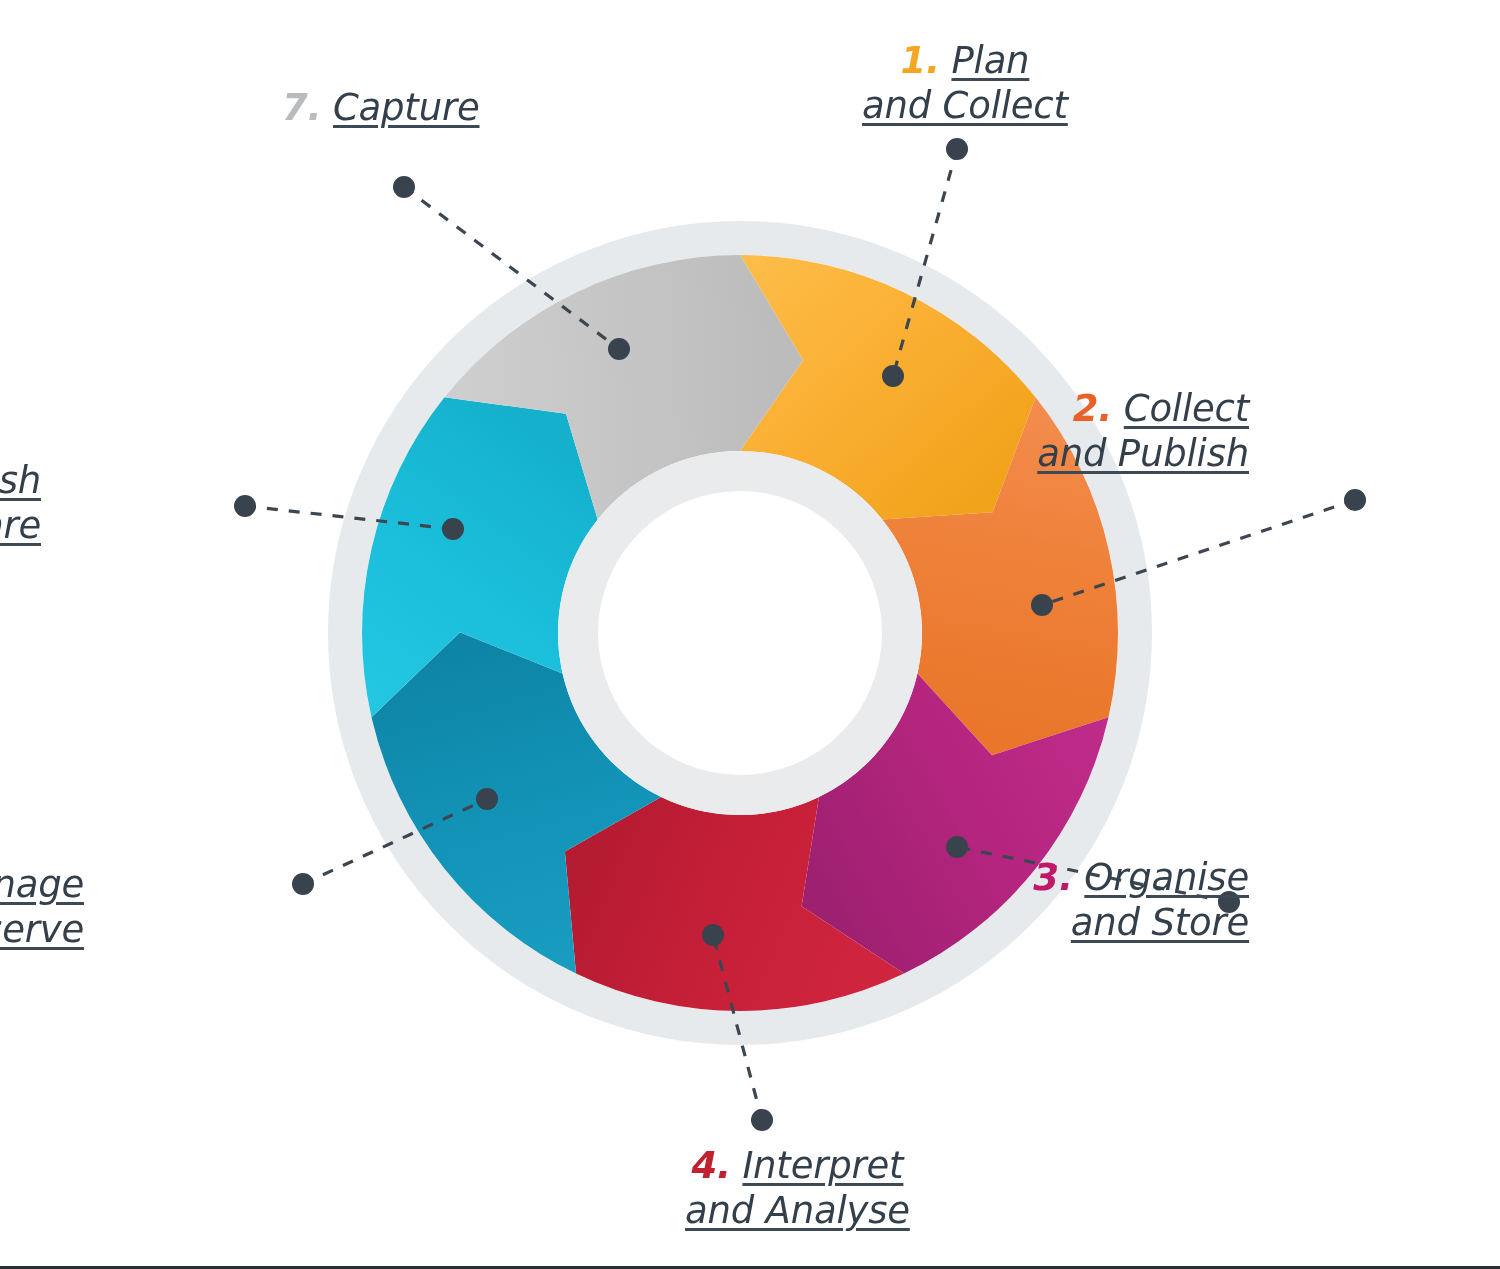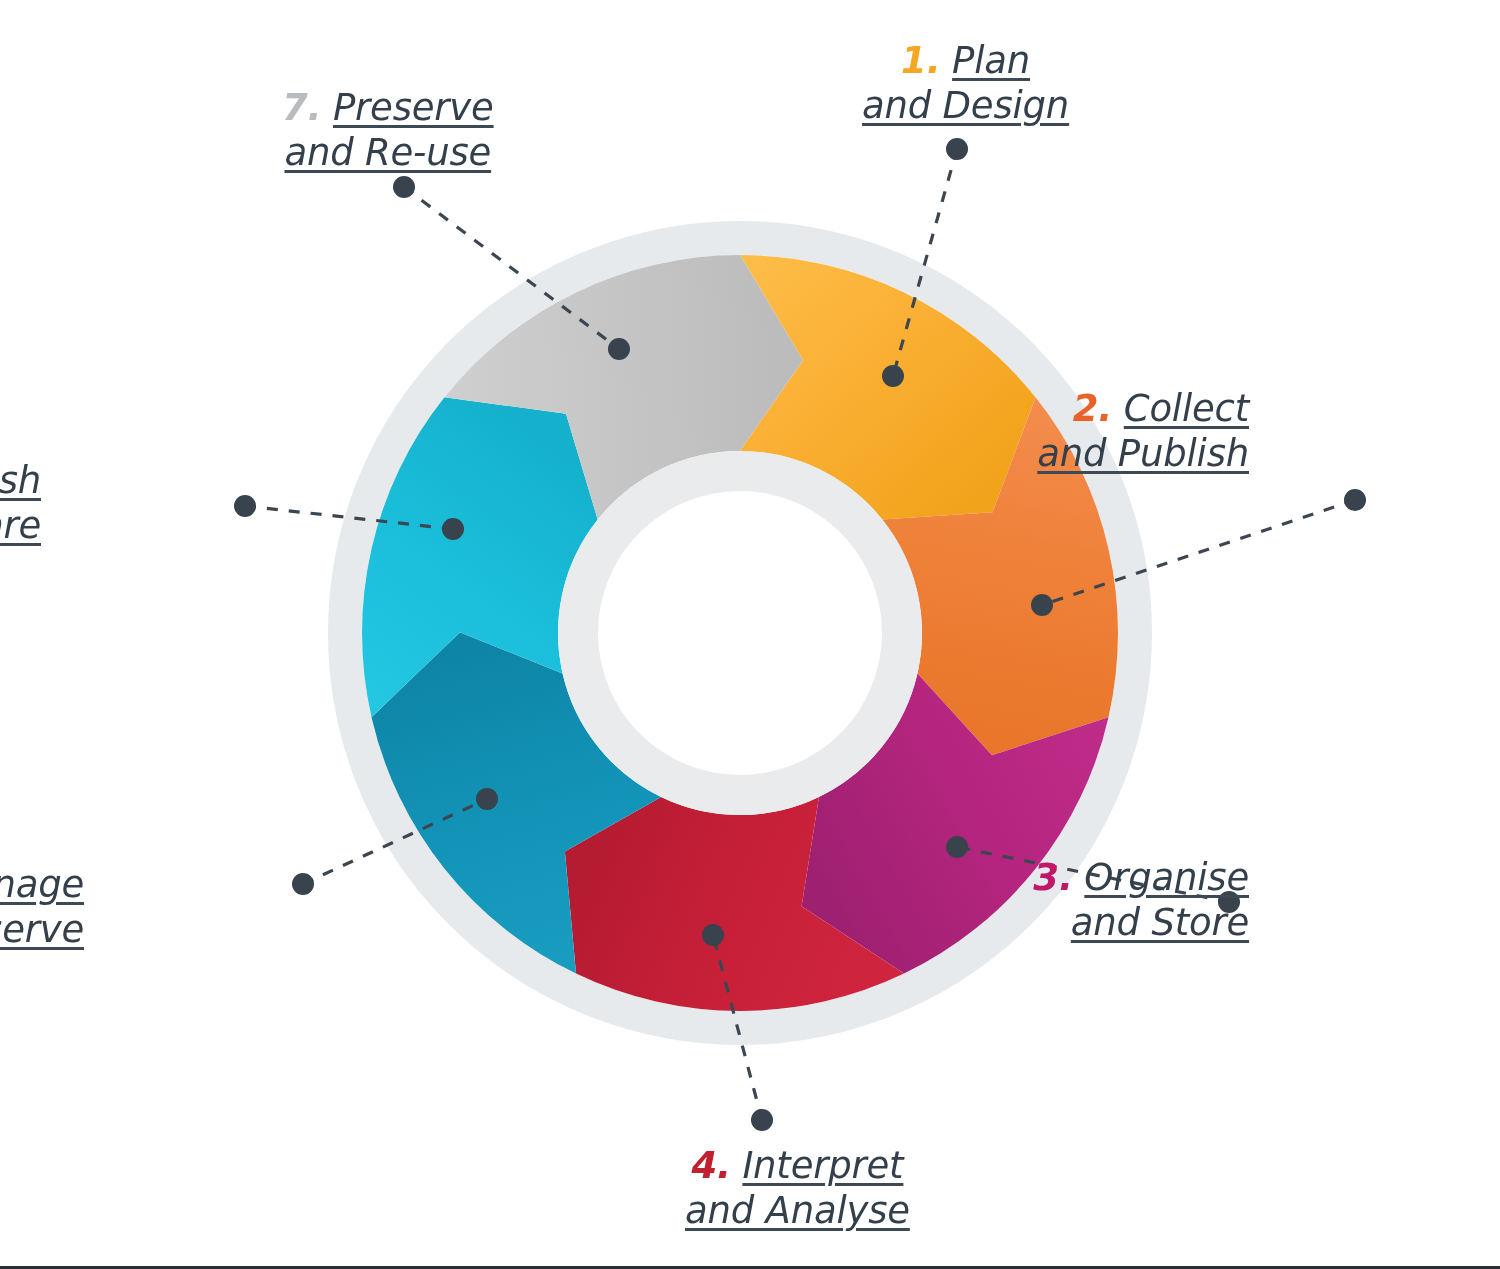--- a/index.html
+++ b/index.html
@@ -135,21 +135,21 @@
         <circle cx="453" cy="529" r="11" fill="#38434e"></circle>
         <line x1="404" y1="187" x2="619" y2="349" stroke="#3c4650" stroke-width="3.2" stroke-dasharray="11 11"></line>
         <circle cx="404" cy="187" r="11" fill="#38434e"></circle>
         <circle cx="619" cy="349" r="11" fill="#38434e"></circle>
       </g>
   </svg>
 
   <div id="labels-layer">
       <div class="label center-al" style="left: 862px; top: 38px;">
         <span class="row"><span class="num" style="color: rgb(245, 166, 35);">1.</span> <span class="ln">Plan</span></span>
-        <span class="row"><span class="ln">and Design</span></span>
+        <span class="row"><span class="ln">and Collect</span></span>
       </div>
       <div class="label right-al" style="top: 386px; right: 250px;">
         <span class="row"><span class="num" style="color: rgb(232, 98, 42);">2.</span> <span class="ln">Collect</span></span>
         <span class="row"><span class="ln">and Publish</span></span>
       </div>
       <div class="label right-al" style="top: 855px; right: 250px; margin-left: 18px;">
         <span class="row"><span class="num" style="color: rgb(194, 24, 106);">3.</span> <span class="ln">Organise</span></span>
         <span class="row"><span class="ln">and Store</span></span>
       </div>
       <div class="label center-al" style="left: 668px; top: 1143px; margin-left: 17px;">
@@ -158,18 +158,17 @@
       </div>
       <div class="label right-al" style="top: 862px; right: 1415px;">
         <span class="row"> <span class="ln">Manage</span></span>
         <span class="row"><span class="ln">and Preserve</span></span>
       </div>
       <div class="label right-al" style="top: 458px; right: 1458px;">
         <span class="row"> <span class="ln">Publish</span></span>
         <span class="row"><span class="ln">and Share</span></span>
       </div>
       <div class="label center-al" style="left: 282px; top: 85px;">
-        <span class="row"><span class="num" style="color: rgb(185, 188, 190);">7.</span> <span class="ln">Preserve</span></span>
-        <span class="row"><span class="ln">and Re-use</span></span>
+        <span class="row"><span class="num" style="color: rgb(185, 188, 190);">7.</span> <span class="ln">Capture</span></span>
       </div>
     </div>
 
 </div>
 
 </body></html>

